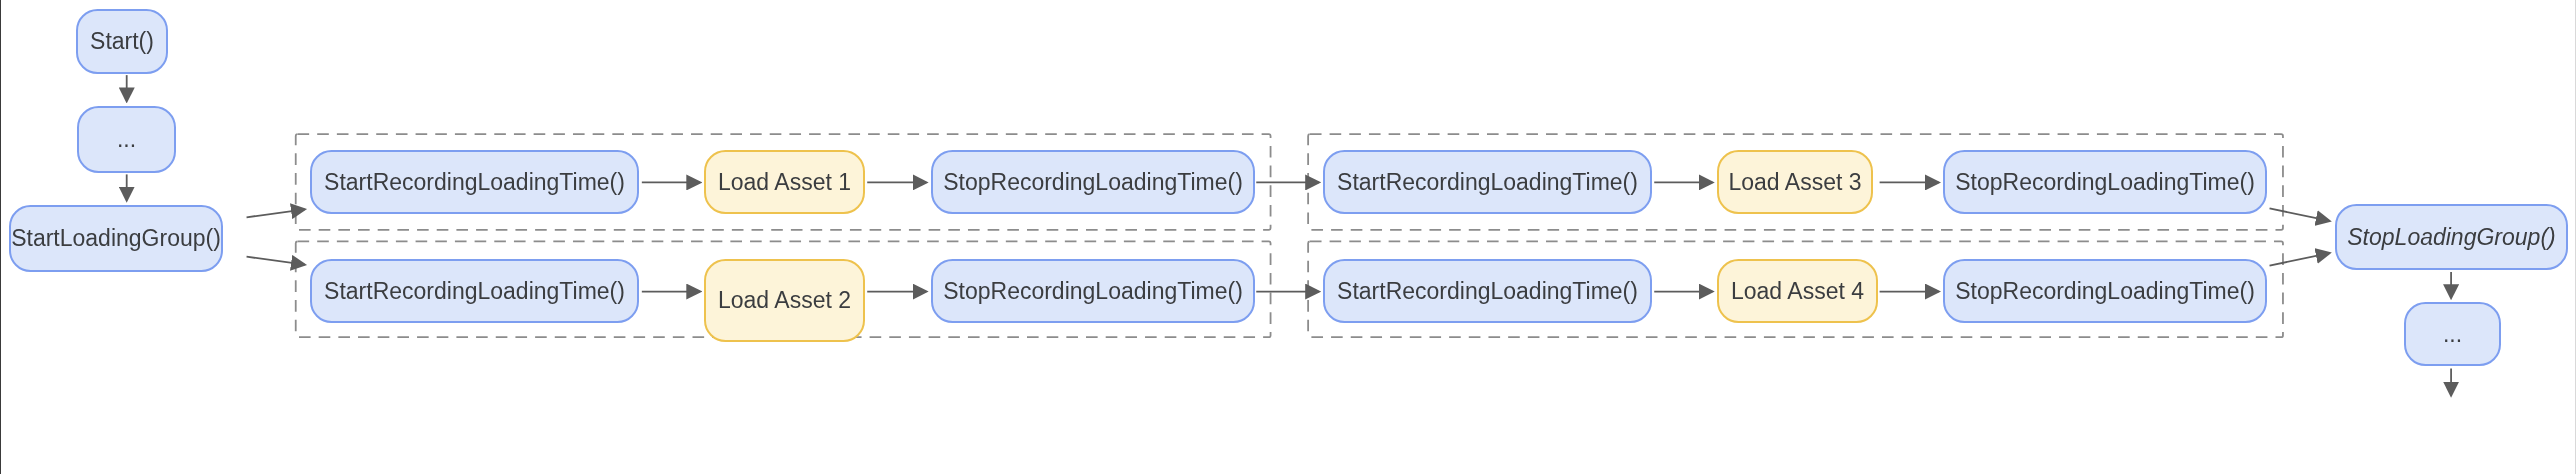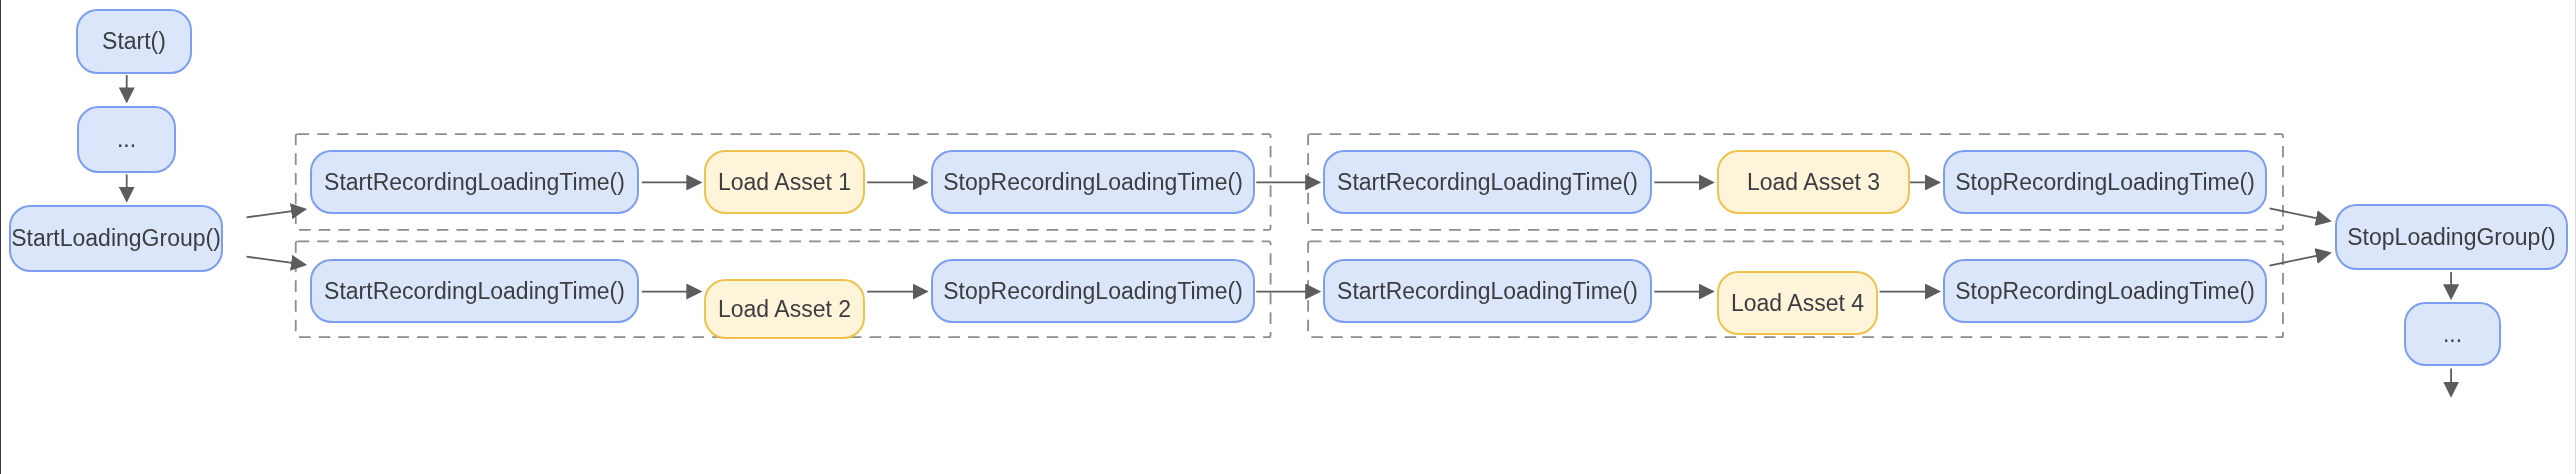--- a/index.html
+++ b/index.html
@@ -87,39 +87,39 @@
     <line class="edge-line" x1="969" y1="204" x2="1035" y2="204" transform="translate(1132,0)" marker-end="url(#arrowhead)"></line>
     <line class="edge-line" x1="717" y1="326" x2="782" y2="326" transform="translate(1132,0)" marker-end="url(#arrowhead)"></line>
     <line class="edge-line" x1="969" y1="326" x2="1035" y2="326" transform="translate(1132,0)" marker-end="url(#arrowhead)"></line>
 
     <line class="edge-line" x1="2537" y1="233" x2="2604" y2="247" marker-end="url(#arrowhead)"></line>
     <line class="edge-line" x1="2537" y1="297" x2="2604" y2="283" marker-end="url(#arrowhead)"></line>
     <line class="edge-line" x1="2740" y1="304" x2="2740" y2="333" marker-end="url(#arrowhead)"></line>
     <line class="edge-line" x1="2740" y1="412" x2="2740" y2="442" marker-end="url(#arrowhead)"></line>
   </svg>
 
-  <div class="node blue" style="left:76px; top:9px; width:116px; height:65px;">Start()</div>
+  <div class="node blue" style="left:76px; top:9px; width:92px; height:65px;">Start()</div>
   <div class="node blue" style="left:77px; top:106px; width:99px; height:67px;">...</div>
   <div class="node blue" style="left:9px; top:205px; width:214px; height:67px;">StartLoadingGroup()</div>
 
   <div class="node blue" style="left:310px; top:150px; width:329px; height:64px;">StartRecordingLoadingTime()</div>
   <div class="node yellow" style="left:704px; top:150px; width:161px; height:64px;">Load Asset 1</div>
   <div class="node blue" style="left:931px; top:150px; width:324px; height:64px;">StopRecordingLoadingTime()</div>
 
   <div class="node blue" style="left:310px; top:259px; width:329px; height:64px;">StartRecordingLoadingTime()</div>
-  <div class="node yellow" style="left:704px; top:259px; width:161px; height:60px;margin-top:20px;">Load Asset 2</div>
+  <div class="node yellow" style="left:704px; top:259px; width:161px; height:83px;">Load Asset 2</div>
   <div class="node blue" style="left:931px; top:259px; width:324px; height:64px;">StopRecordingLoadingTime()</div>
 
   <div class="node blue" style="left:1323px; top:150px; width:329px; height:64px;">StartRecordingLoadingTime()</div>
-  <div class="node yellow" style="left:1717px; top:150px; width:193px; height:64px;">Load Asset 3</div>
+  <div class="node yellow" style="left:1717px; top:150px; width:156px; height:64px;">Load Asset 3</div>
   <div class="node blue" style="left:1943px; top:150px; width:324px; height:64px;">StopRecordingLoadingTime()</div>
 
   <div class="node blue" style="left:1323px; top:259px; width:329px; height:64px;">StartRecordingLoadingTime()</div>
-  <div class="node yellow" style="left:1717px; top:259px; width:161px; height:64px;margin-top:12px;">Load Asset 4</div>
+  <div class="node yellow" style="left:1717px; top:259px; width:161px; height:64px;">Load Asset 4</div>
   <div class="node blue" style="left:1943px; top:259px; width:324px; height:64px;">StopRecordingLoadingTime()</div>
 
-  <div class="node blue" style="left:2335px; top:204px; width:233px; height:66px;">StopLoadingGroup()</div>
+  <div class="node blue" style="left:2335px; top:204px; width:233px; height:66px;font-style:italic;">StopLoadingGroup()</div>
   <div class="node blue" style="left:2404px; top:302px; width:97px; height:64px;">...</div>
 
   <div class="screen-edge-left"></div>
   <div class="screen-edge-right"></div>
 </div>
 
 
 </body></html>

